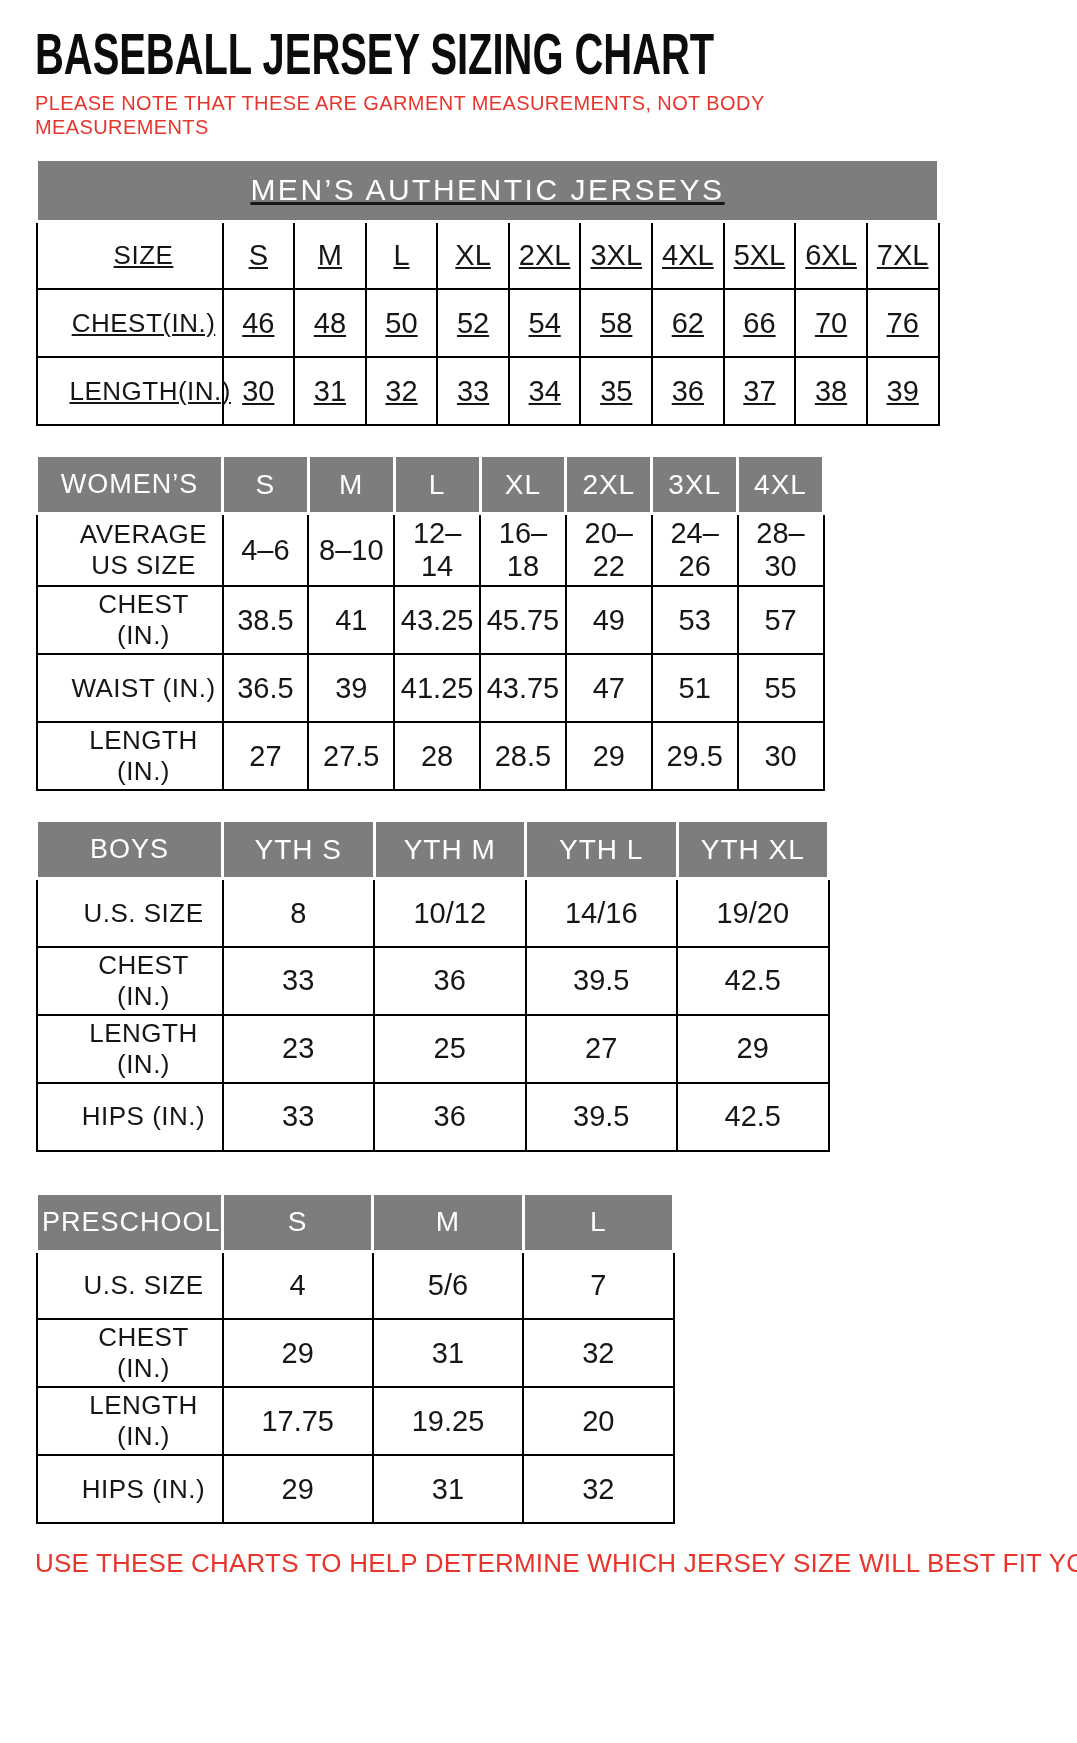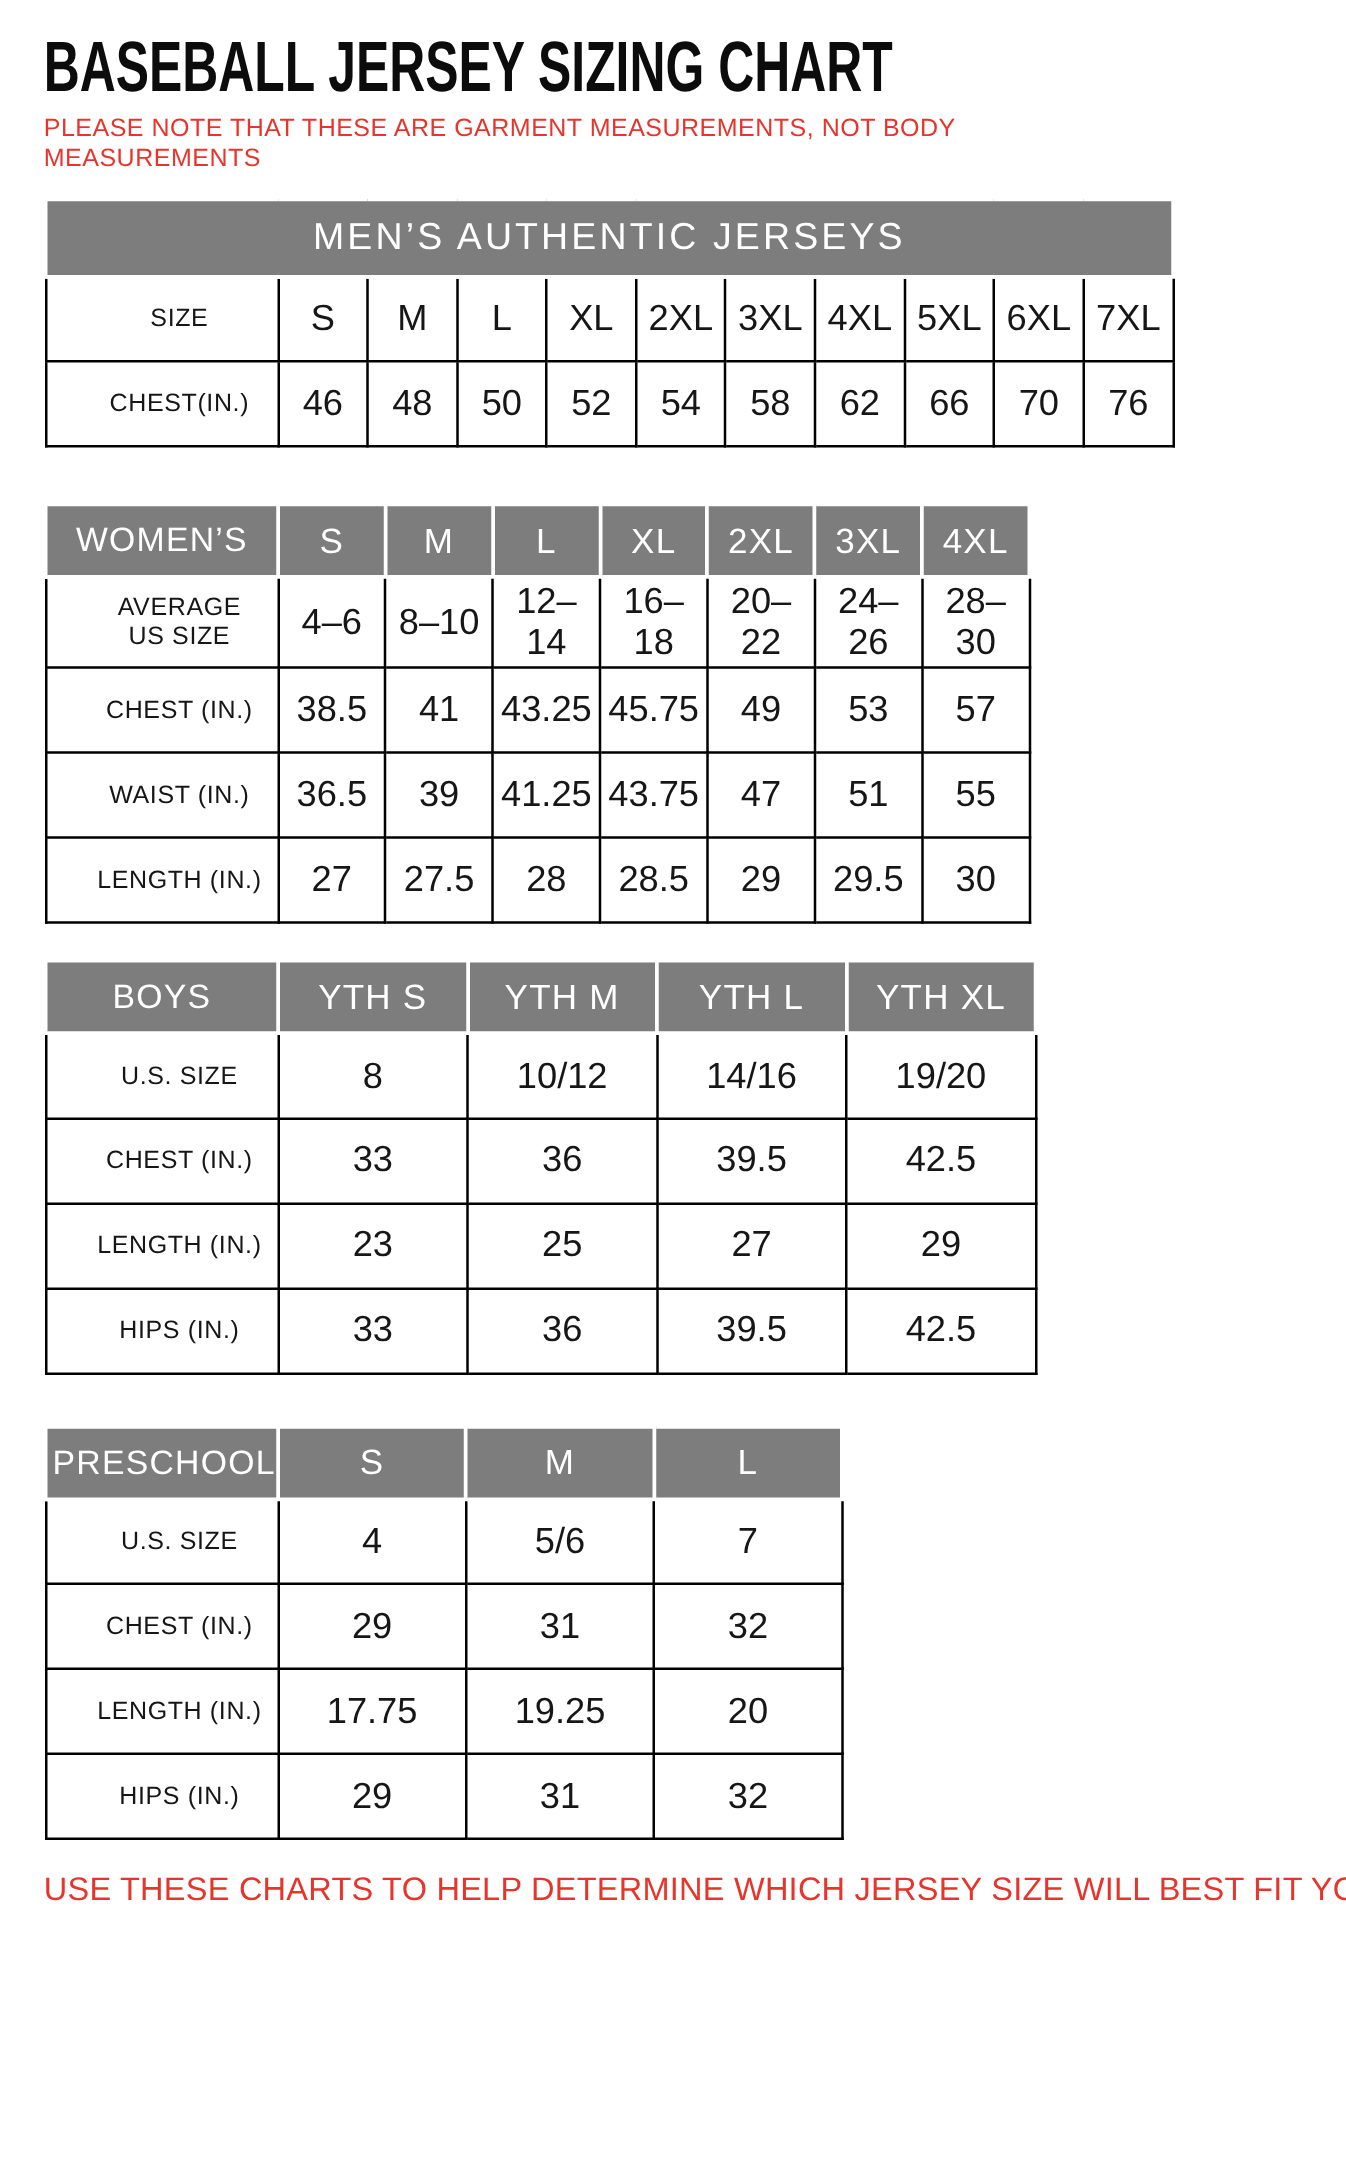--- a/index.html
+++ b/index.html
@@ -40,38 +40,38 @@
     text-align: center;
   }
   .size-table td {
     border: 2px solid var(--border-black, #000000);
     height: 68px;
     padding: 2px 4px;
     font-size: 29px;
     vertical-align: middle;
   }
   .size-table td.row-label {
-    font-size: 20px;
+    font-size: 26px;
     letter-spacing: 0.5px;
     white-space: pre-line;
     padding-left: 32px;
   }
   .size-table td.hdr {
     background: var(--header-gray, #7d7d7d);
     color: #ffffff;
     border: 3px solid #ffffff;
     height: 58px;
     font-size: 28px;
     letter-spacing: 1px;
   }
   .size-table td.hdr.row-label-hdr { font-size: 27px; letter-spacing: 1px; }
   .size-table td.title-bar { height: 62px; font-size: 30px; letter-spacing: 2.5px; }
   .size-table col.label-col { width: 186px; }
 
-  .table-mens      { width: 905px; margin-bottom: 44px; }
+  .table-mens      { width: 905px; margin-bottom: 28px; text-decoration: underline; }
   .table-womens    { width: 790px; margin-bottom: 28px; }
   .table-boys      { width: 795px; margin-bottom: 40px; }
   .table-preschool { width: 640px; }
 
   .footer-note {
     margin: 24px 0 0 0;
     font-size: 26px;
     letter-spacing: 0.2px;
     color: var(--accent-red, #e8352c);
     white-space: nowrap;
@@ -124,20 +124,33 @@
           <td class="value">48</td>
           <td class="value">50</td>
           <td class="value">52</td>
           <td class="value">54</td>
           <td class="value">58</td>
           <td class="value">62</td>
           <td class="value">66</td>
           <td class="value">70</td>
           <td class="value">76</td>
         </tr>
+        <tr>
+          <td class="row-label">LENGTH(IN.)</td>
+          <td class="value">30</td>
+          <td class="value">31</td>
+          <td class="value">32</td>
+          <td class="value">33</td>
+          <td class="value">34</td>
+          <td class="value">35</td>
+          <td class="value">36</td>
+          <td class="value">37</td>
+          <td class="value">38</td>
+          <td class="value">39</td>
+        </tr>
       </tbody>
     </table>
 
   <table class="size-table table-womens">
       <colgroup>
         <col class="label-col">
         <col>
         <col>
         <col>
         <col>

